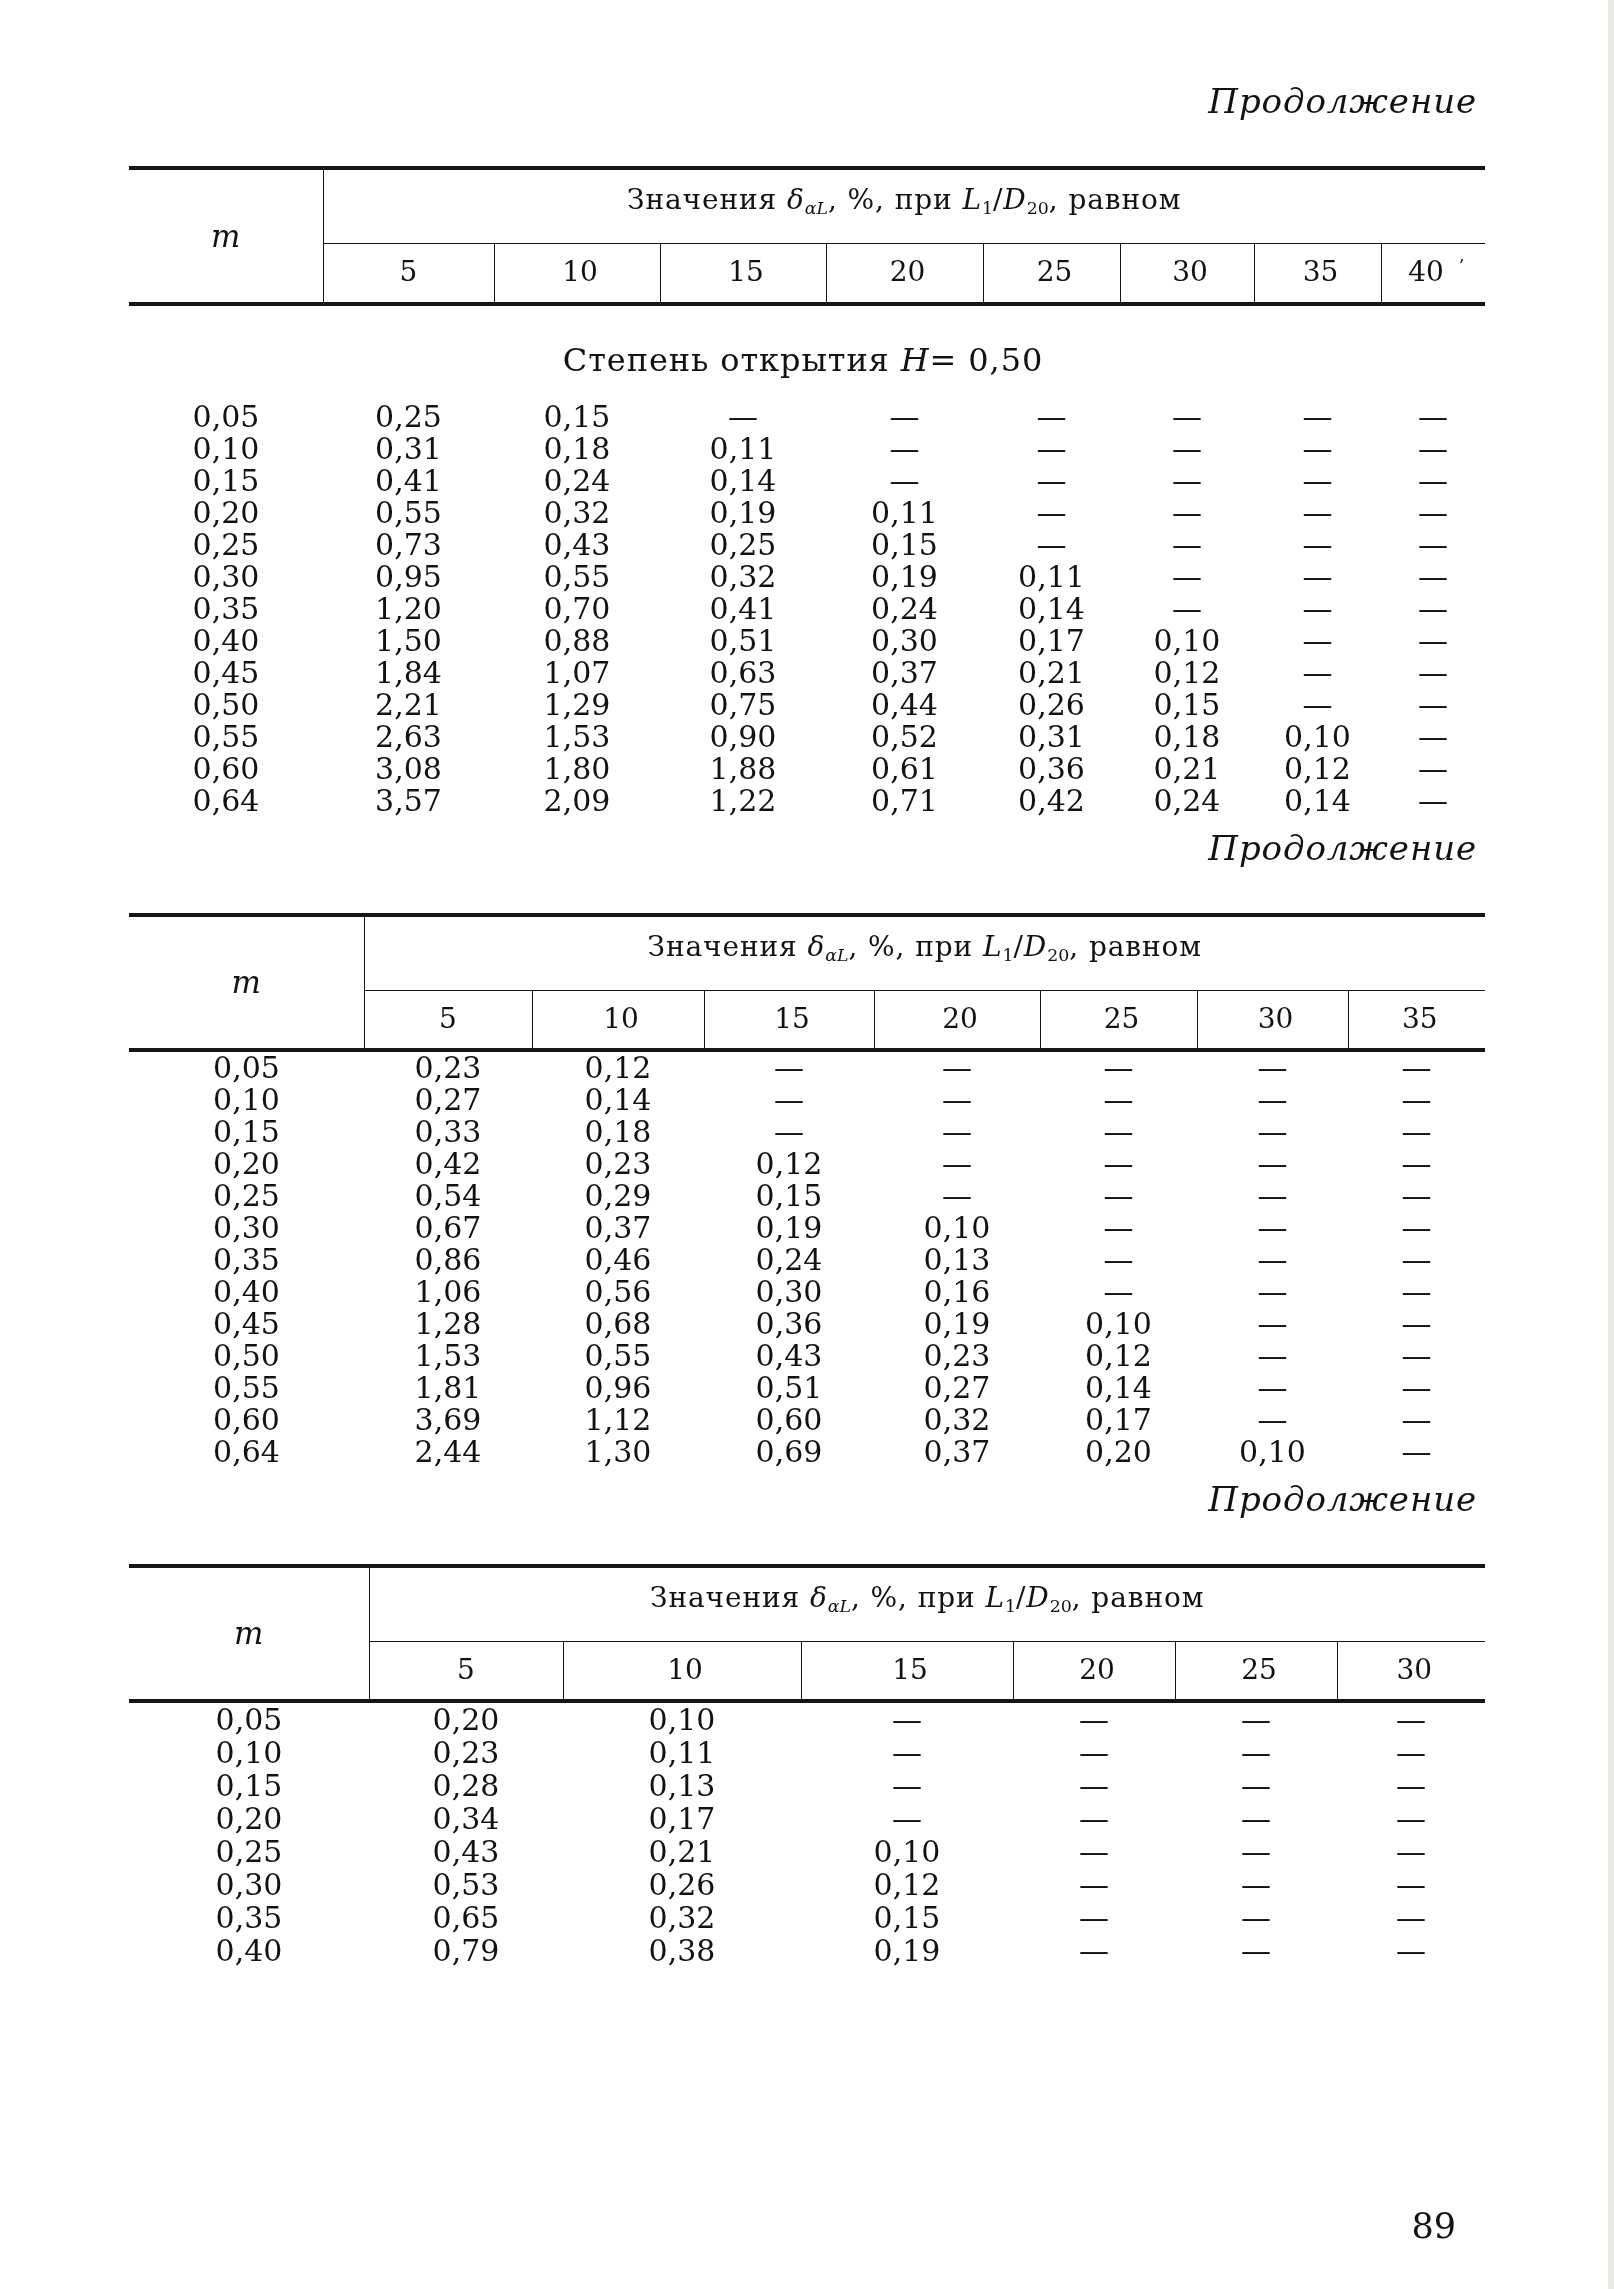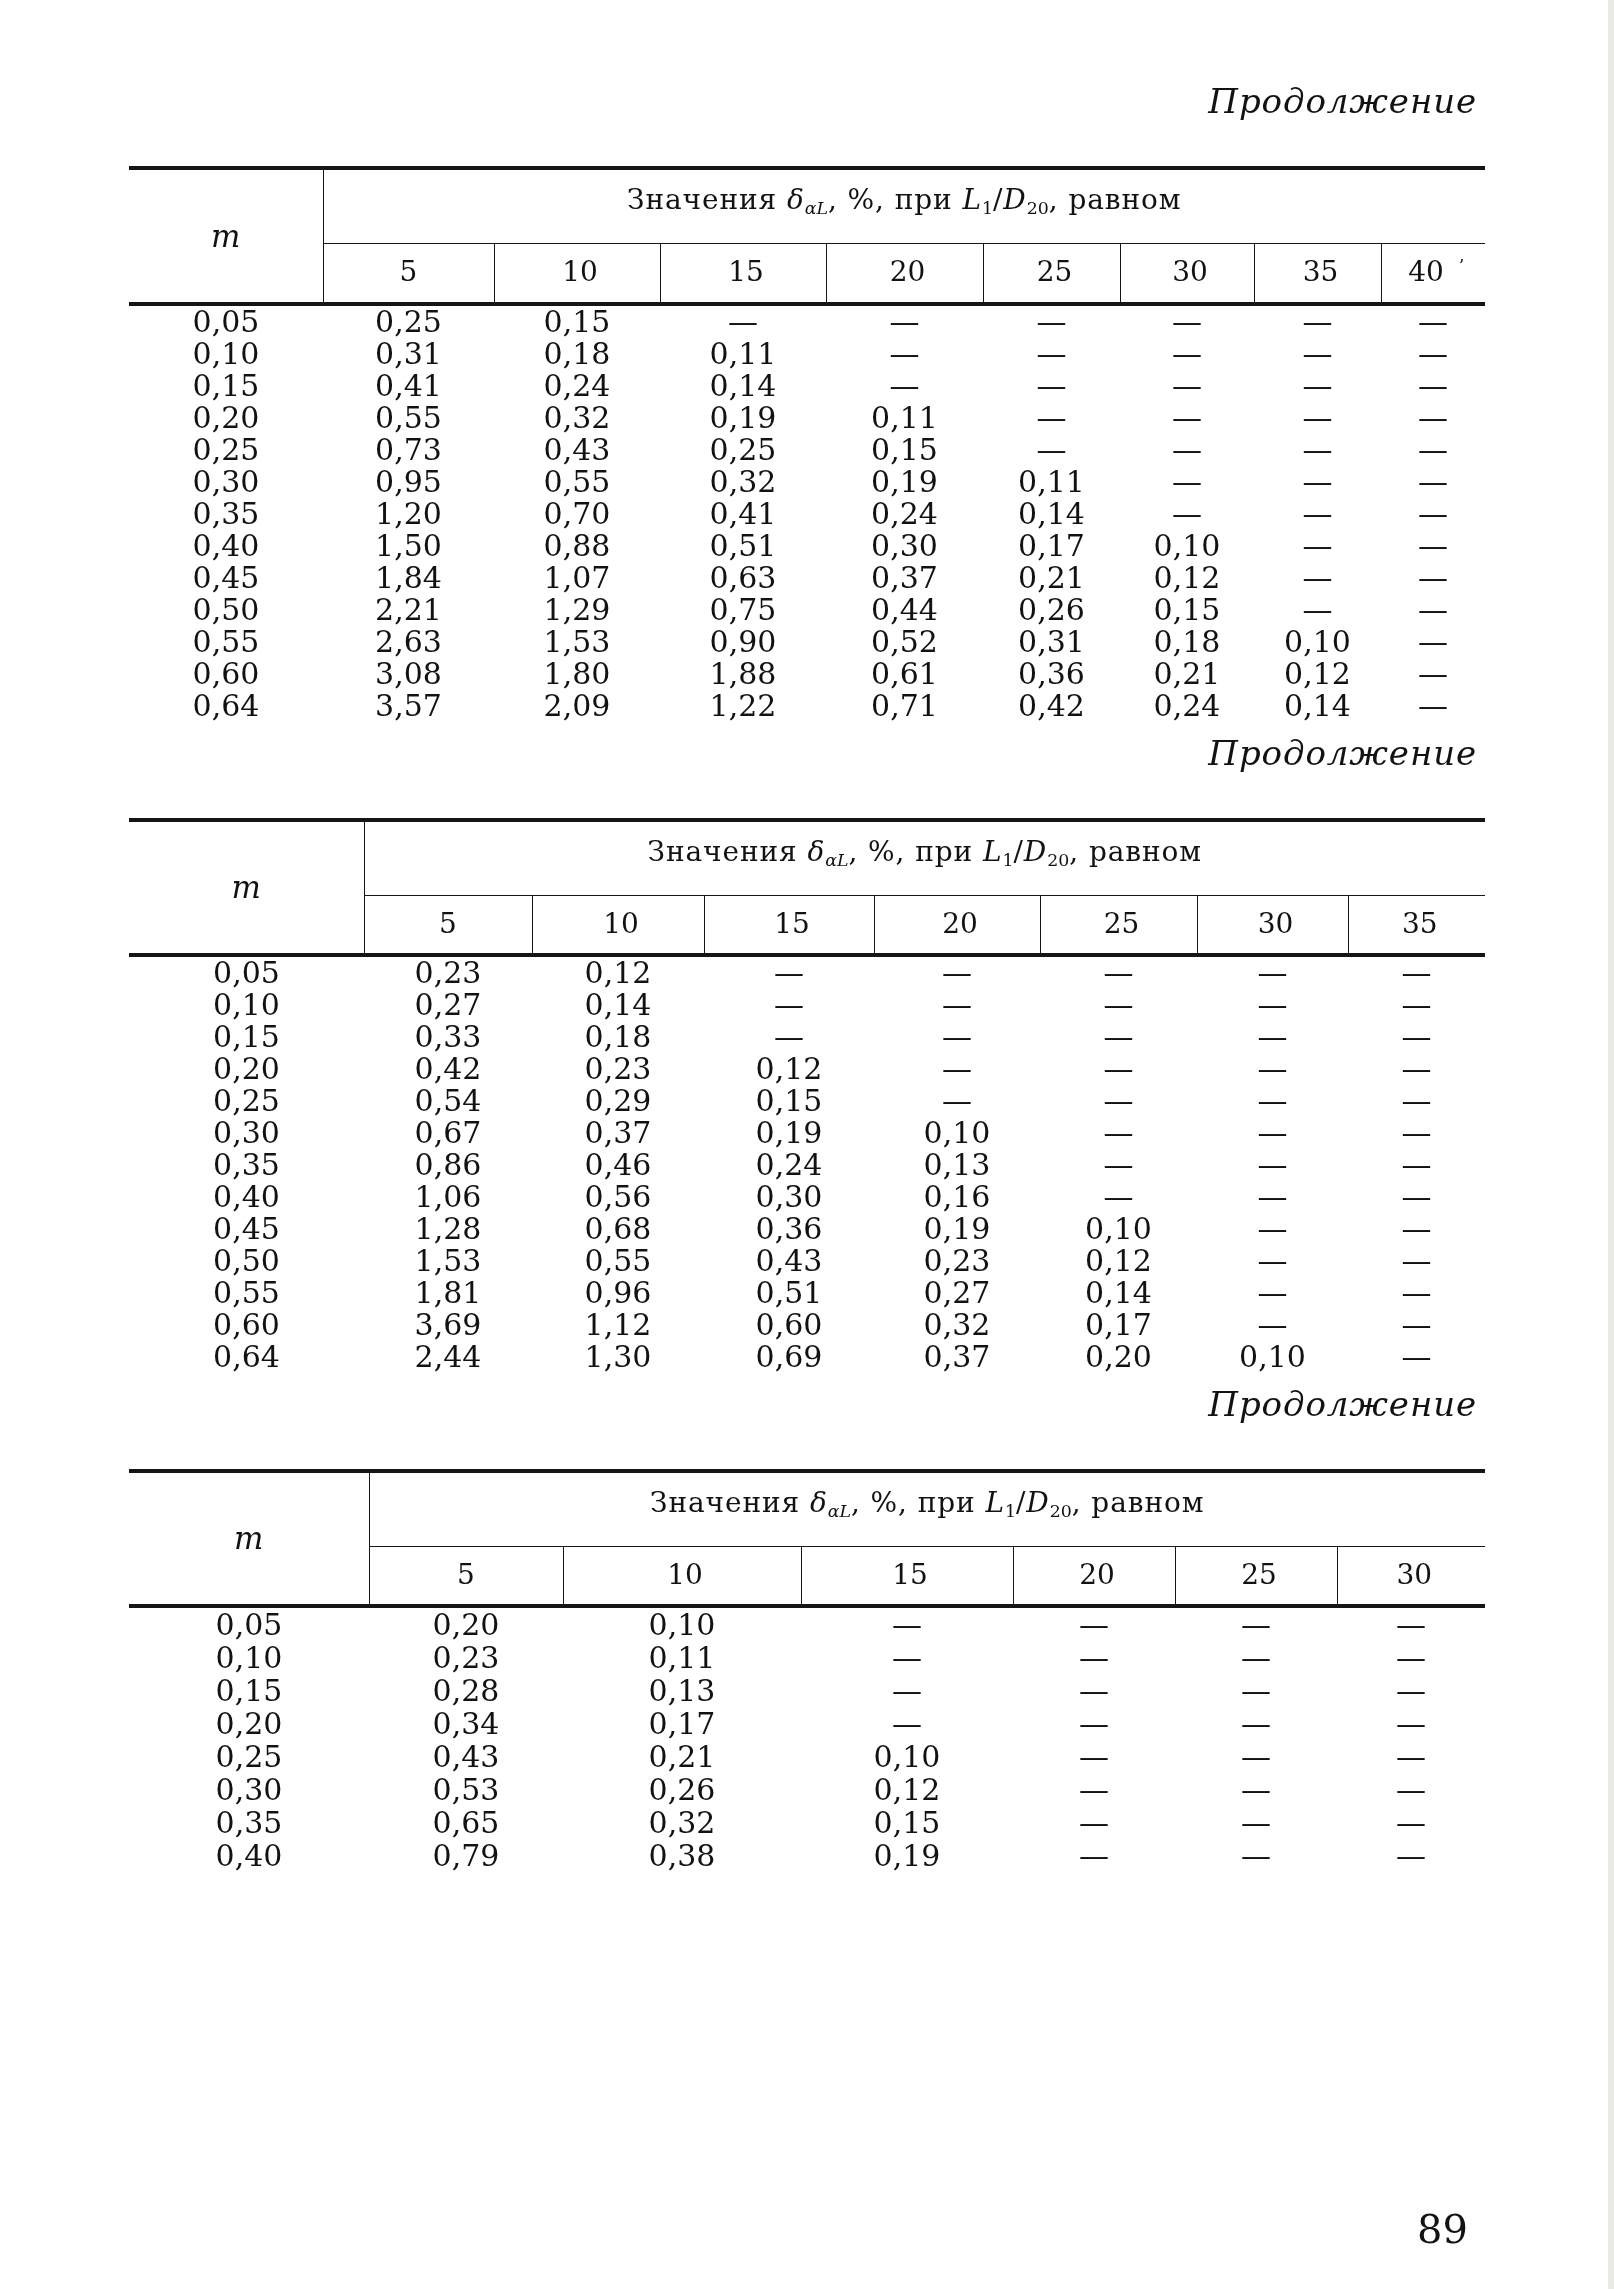--- a/index.html
+++ b/index.html
@@ -48,22 +48,22 @@
     letter-spacing:0.9px;
   }
   .section-title .var{font-style:italic;margin-left:11px;}
   .data td{
     text-align:center;font-size:30px;
     height:32px;line-height:32px;padding:0;
     white-space:nowrap;
   }
   .block-3 .data td{height:33px;line-height:33px;}
   .page-number{
-    position:absolute;top:2206px;right:140px;
-    font-size:40px;
+    position:absolute;top:2206px;right:152px;
+    font-size:35px;
     text-align:right;
   }
 </style>
 </head>
 <body>
 
 <div class="page">
 
   <section class="block block-1">
     <div class="continuation">Продолжение</div>
@@ -89,20 +89,23 @@
             <td class="num sep">10</td>
             <td class="num sep">15</td>
             <td class="num sep">20</td>
             <td class="num sep">25</td>
             <td class="num sep">30</td>
             <td class="num sep">35</td>
             <td class="num sep">40<span class="stray">’</span></td>
           </tr>
         </tbody>
       </table>
+    <div class="section-title">
+      <span>Степень открытия</span><span class="var">Н</span><span>= 0,50</span>
+    </div>
     <table class="data">
         <colgroup>
           <col style="width:194px">
           <col style="width:171px">
           <col style="width:166px">
           <col style="width:166px">
           <col style="width:157px">
           <col style="width:137px">
           <col style="width:134px">
           <col style="width:127px">

